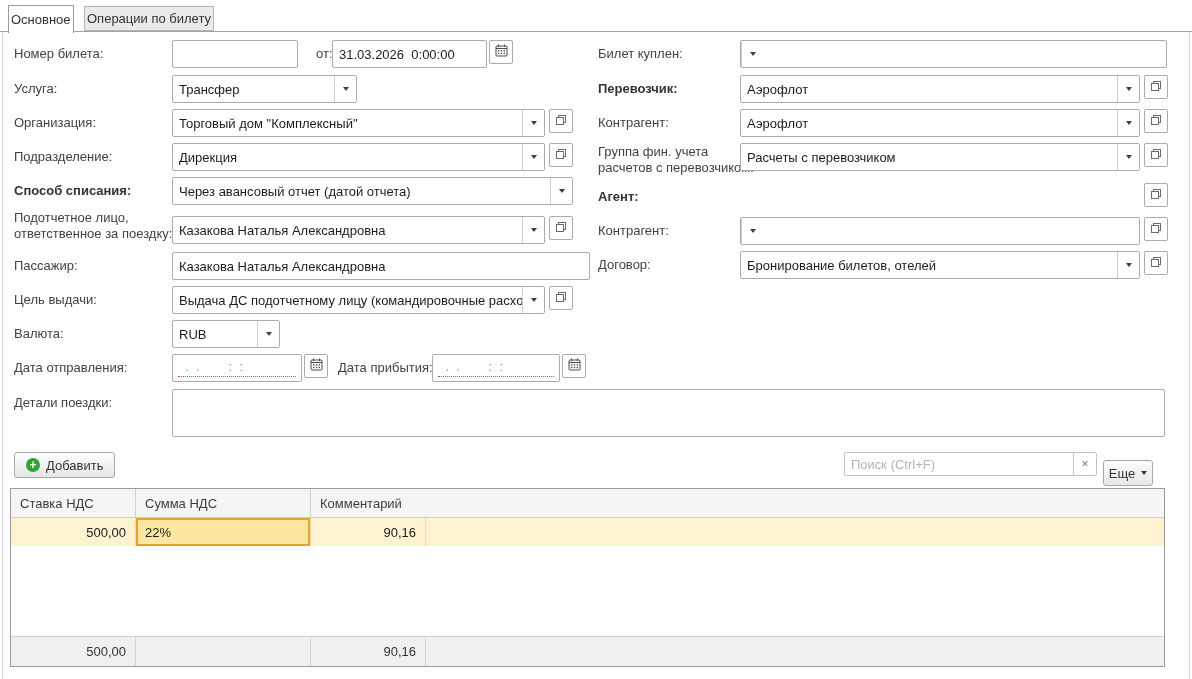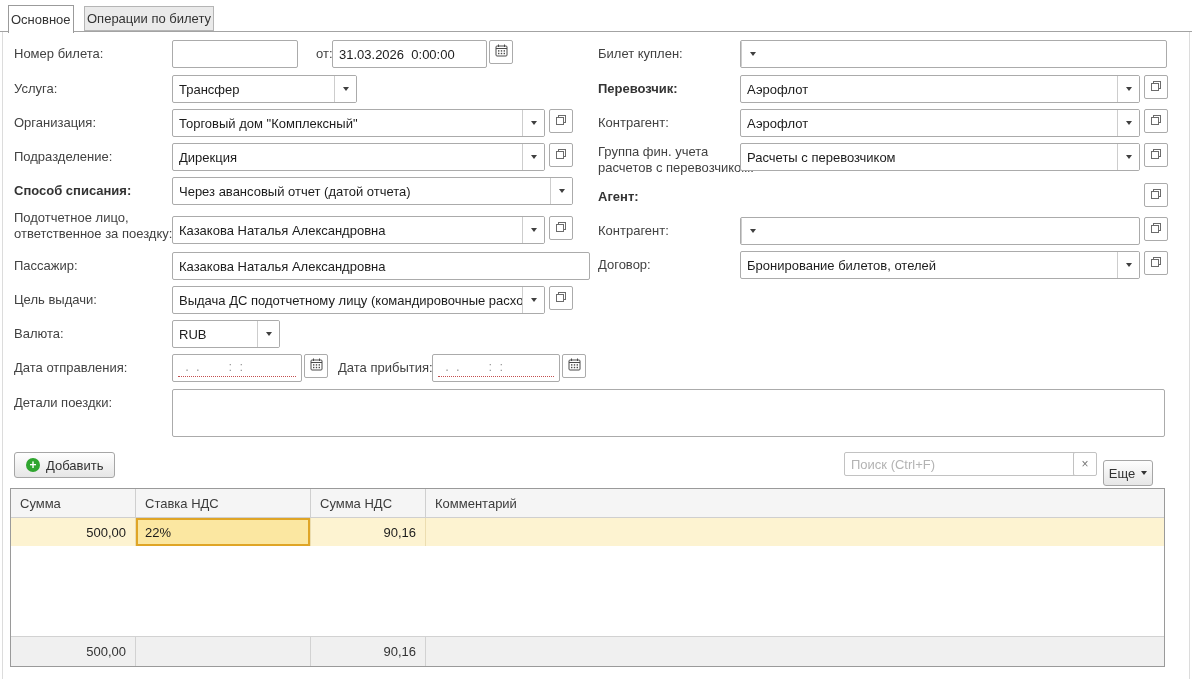--- a/index.html
+++ b/index.html
@@ -329,21 +329,20 @@
   <div class="clearbtn">
     <span>×</span>
   </div>
   <div class="btn more">
     <span>Еще</span>
     <span class="tri"></span>
   </div>
 
   <div class="tbl">
     <div class="trow thead">
-      <div class="cell">Сумма</div>
       <div class="cell">Ставка НДС</div>
       <div class="cell">Сумма НДС</div>
       <div class="cell">Комментарий</div>
     </div>
     <div class="trow drow">
       <div class="cell num">500,00</div>
       <div class="cell sel">22%</div>
       <div class="cell num">90,16</div>
       <div class="cell"></div>
     </div>

